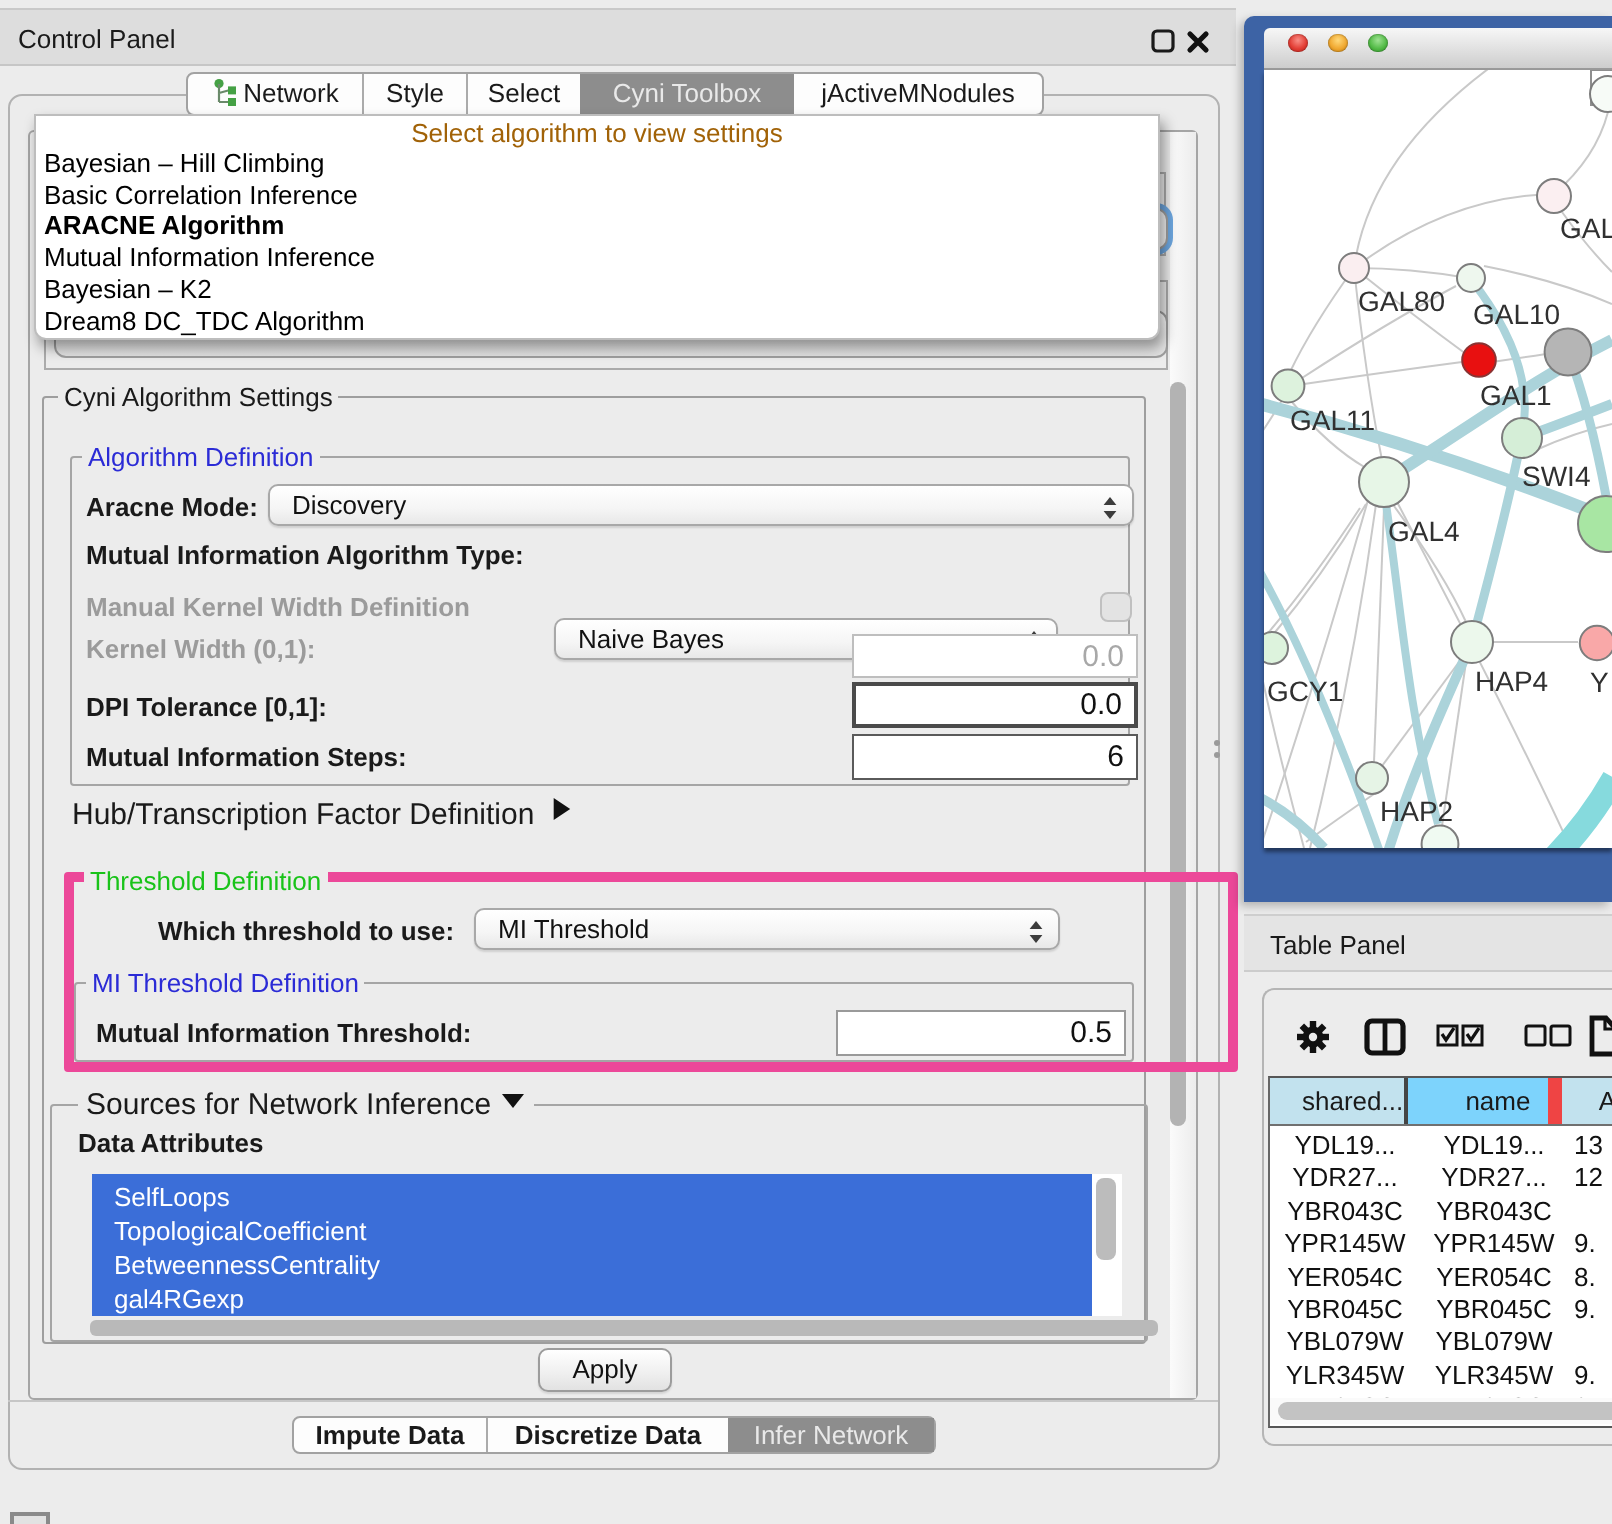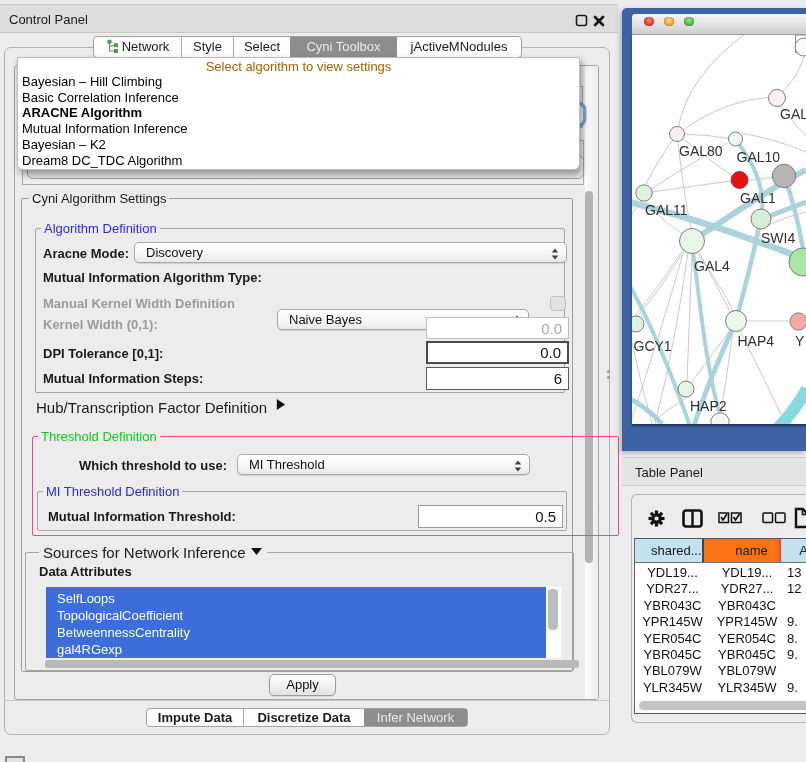--- a/index.html
+++ b/index.html
@@ -101,21 +101,21 @@
     <div class="abs inp" style="left:404px; top:142px; width:143px; height:23px; border:2px solid #4a4a4a; line-height:20px;">0.0</div>
 
     <div class="abs b13" style="left:21px; top:172px;">Mutual Information Steps:</div>
     <div class="abs inp" style="left:404px; top:168px; width:143px; height:23px; border:1px solid #5a5a5a; line-height:22px;">6</div>
 
     <div class="abs r13" style="left:14px; top:200px;">Hub/Transcription Factor Definition</div>
     <svg class="abs" style="left:253px; top:199px;" width="11" height="13" viewBox="0 0 12 14">
         <path d="M2 1 L11 7 L2 13 Z" fill="#111"></path>
       </svg>
 
-    <div class="abs" style="left:10px; top:237px; width:587px; height:100px; border:1px solid #ec4899; border-radius:2px;">
+    <div class="abs" style="left:10px; top:237px; width:587px; height:100px; border:5px solid #ec4899; border-radius:2px;">
       <div class="grouplab" style="left:5px; color:#19c319;">Threshold Definition</div>
     </div>
     <div class="abs b13" style="left:57px; top:259px;">Which threshold to use:</div>
     <div class="abs combo" style="left:215px; top:255px; width:293px; height:21px; line-height:19px;"><span style="padding-left:11px;">MI Threshold</span><span class="arr"><svg width="8" height="12" viewBox="0 0 8 12">
             <path d="M4 0.5 L7.2 4.5 L0.8 4.5 Z" fill="#3c3c3c"></path>
             <path d="M4 11.5 L7.2 7.5 L0.8 7.5 Z" fill="#3c3c3c"></path>
           </svg></span></div>
 
     <div class="abs b13" style="left:26px; top:310px;">Mutual Information Threshold:</div>
     <div class="abs" style="left:15px; top:292px; width:530px; height:40px; border:1px solid #a5a5a5; border-radius:2px;">
@@ -276,21 +276,21 @@
     </g>
   </svg>
   <svg class="abs" style="left:162px; top:12px;" width="14" height="22" viewBox="0 0 14 22">
     <path d="M2 2 L9 2 L13.5 7 L13.5 20 L2 20 Z" fill="none" stroke="#111" stroke-width="2.4"></path>
       <path d="M8.5 2.5 L8.5 7.5 L13.5 7.5" fill="none" stroke="#111" stroke-width="1.6"></path>
   </svg>
 
   <div class="abs" style="left:2px; top:43px; width:174px; height:176px; background:#fff; border-top:1px solid #565656; border-left:1px solid #666; border-bottom:1px solid #565656; overflow:hidden; font-size:13px;">
     <div style="display:flex; height:24px; line-height:23px; text-align:center; color:#1a1a1a; border-bottom:1px solid #707070;">
       <div style="width:74px; background:#c2e2ee; border-right:2px solid #454545; padding-left:16px;">shared...</div>
-      <div style="width:92px; background:#f97316; border-right:2px solid #ef4444; padding-left:20px;">name</div>
+      <div style="width:92px; background:#7dd3fc; border-right:7px solid #ef4444; padding-left:20px;">name</div>
       <div style="flex:1; background:#c2e2ee; text-align:left; padding-left:18px;">A</div>
     </div>
     <div style="color:#111; text-align:center; padding-top:2px;">
       <div style="display:flex; line-height:16.4px;">
           <div style="width:75px;">YDL19...</div>
           <div style="width:74px;">YDL19...</div>
           <div style="flex:1; text-align:left; padding-left:3px;">13</div>
         </div>
       <div style="display:flex; line-height:16.4px;">
           <div style="width:75px;">YDR27...</div>

